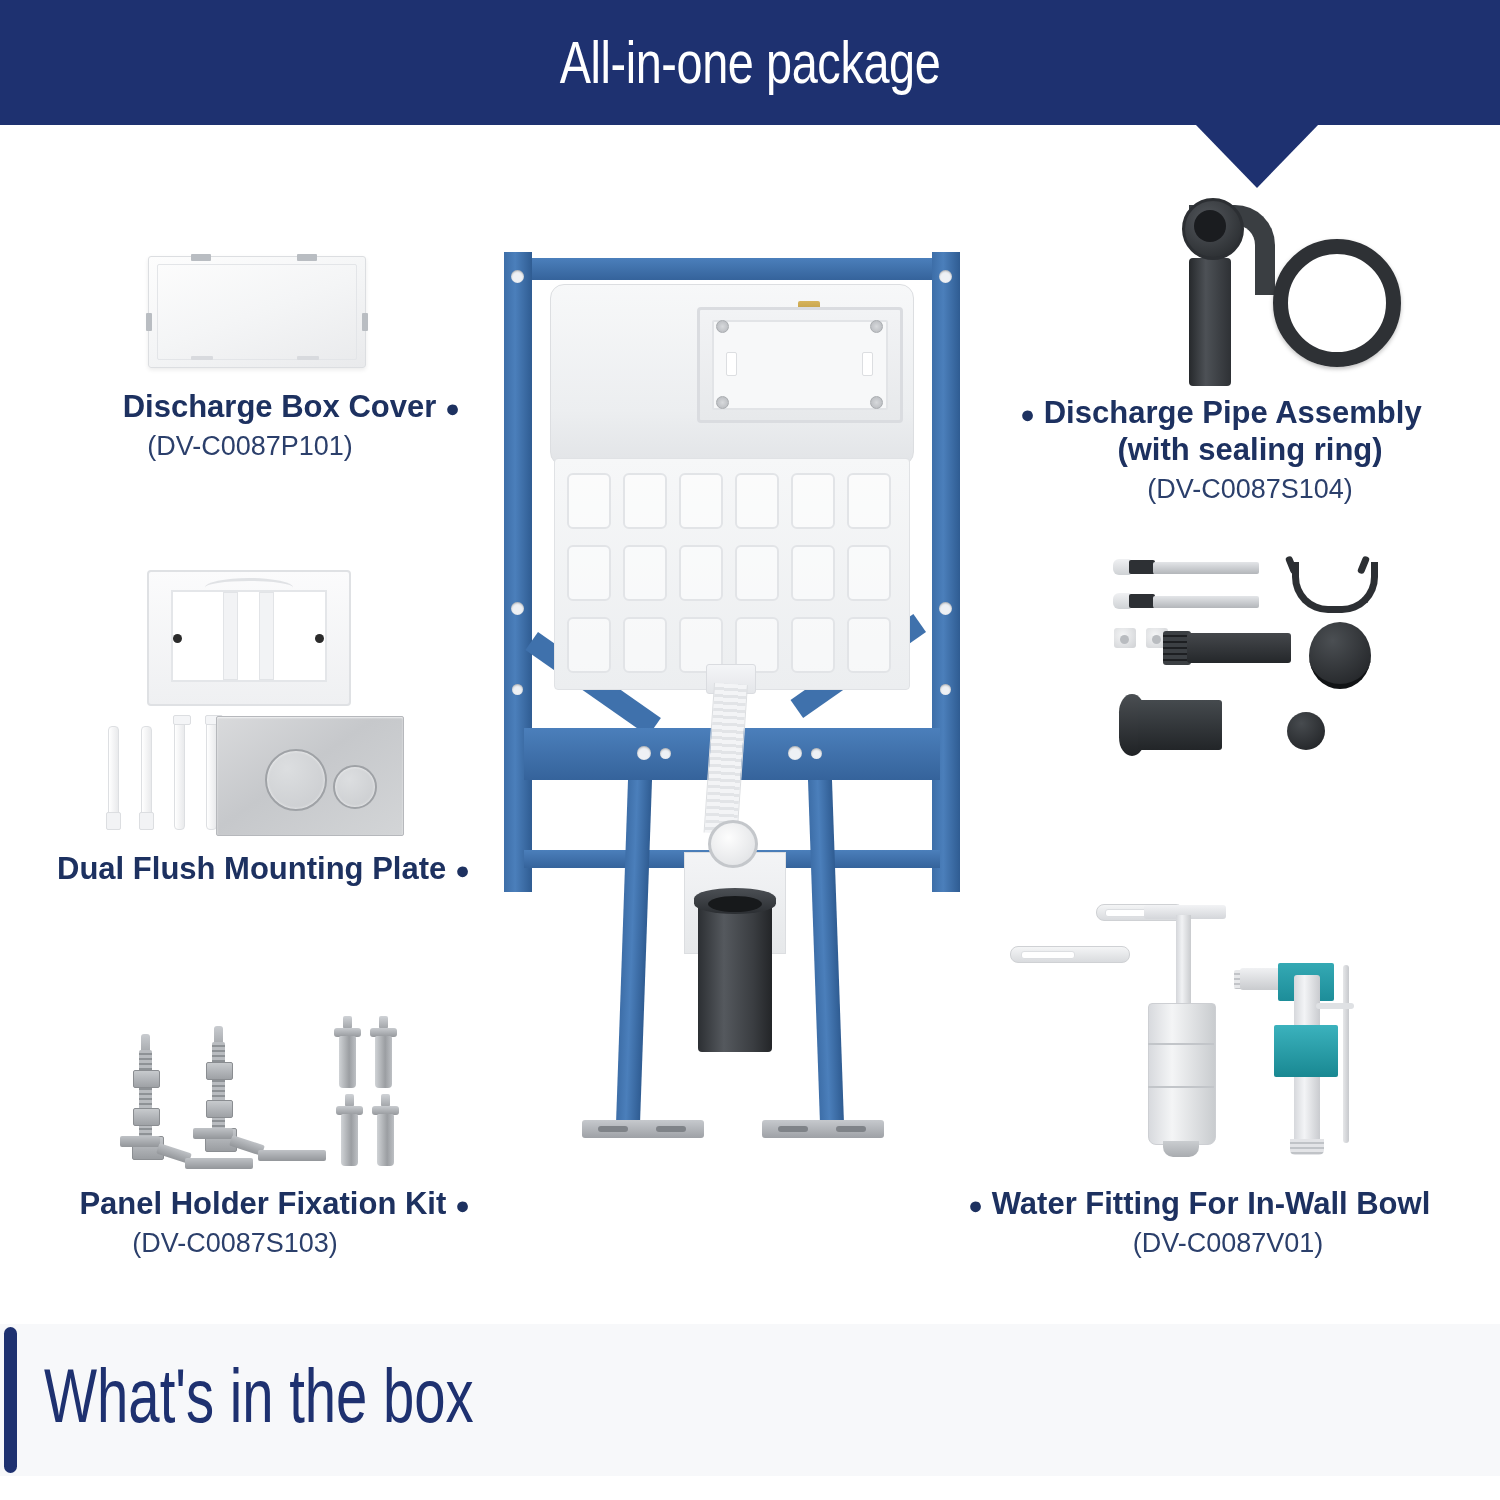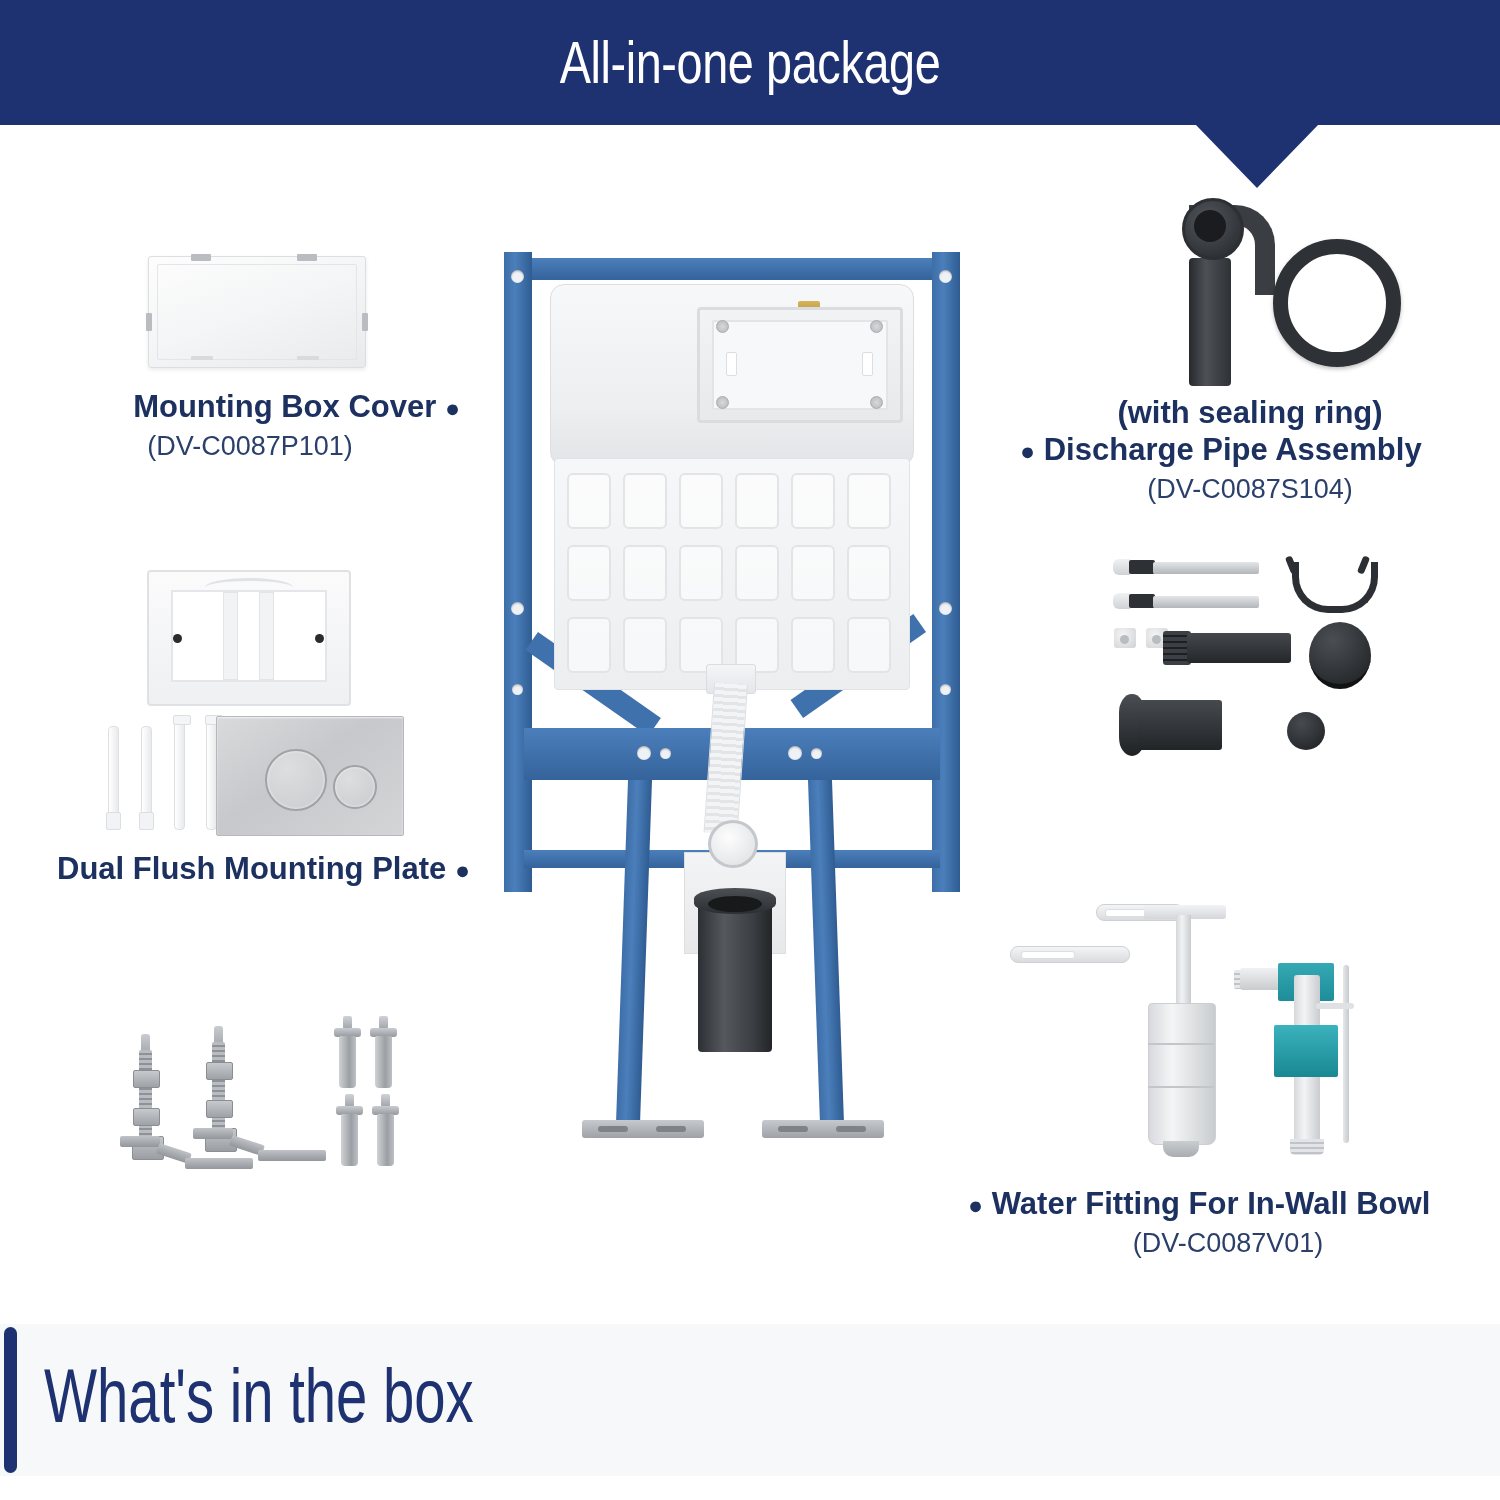--- a/index.html
+++ b/index.html
@@ -298,21 +298,21 @@
       <div class="cover-tab" style="left:42px;top:-3px;width:20px;height:7px;"></div>
       <div class="cover-tab" style="left:148px;top:-3px;width:20px;height:7px;"></div>
       <div class="cover-tab" style="left:-3px;top:56px;width:6px;height:18px;"></div>
       <div class="cover-tab" style="left:213px;top:56px;width:6px;height:18px;"></div>
       <div class="cover-tab" style="left:42px;top:99px;width:22px;height:4px;background:#d8dade;"></div>
       <div class="cover-tab" style="left:148px;top:99px;width:22px;height:4px;background:#d8dade;"></div>
     </div>
   </div>
 
   <div class="label left" style="left:40px;top:388px;width:420px;">
-    <div class="ln"><span>Mounting Box Cover</span> <span class="bullet">●</span></div>
+    <div class="ln"><span>Discharge Box Cover</span> <span class="bullet">●</span></div>
     <div class="sku">(DV-C0087P101)</div>
   </div>
 
   <div class="art">
 
     <div class="afr">
       <div class="afr-arc"></div>
       <div class="afr-win"></div>
       <div class="afr-rib" style="left:74px;"></div>
       <div class="afr-rib" style="left:110px;"></div>
@@ -374,20 +374,24 @@
       <div class="anchor-washer" style="left:336px;top:1106px;"></div>
       <div class="anchor-sleeve" style="left:341px;top:1114px;height:52px;"></div>
     </div>
     <div class="anchor">
       <div class="anchor-head" style="left:381px;top:1094px;"></div>
       <div class="anchor-washer" style="left:372px;top:1106px;"></div>
       <div class="anchor-sleeve" style="left:377px;top:1114px;height:52px;"></div>
     </div>
   </div>
 
+  <div class="label left" style="left:0px;top:1185px;width:470px;">
+    <div class="ln"><span>Panel Holder Fixation Kit</span> <span class="bullet">●</span></div>
+    <div class="sku">(DV-C0087S103)</div>
+  </div>
 
   <div class="frame-wrap">
 
     <div class="fr-bar" style="left:12px;top:6px;width:444px;height:22px;"></div>
 
     <div class="fr-post" style="left:6px;top:0px;width:28px;height:640px;"></div>
     <div class="fr-post" style="left:434px;top:0px;width:28px;height:640px;"></div>
     <div class="fr-hole" style="left:13px;top:18px;width:13px;height:13px;"></div>
     <div class="fr-hole" style="left:441px;top:18px;width:13px;height:13px;"></div>
     <div class="fr-hole" style="left:13px;top:350px;width:13px;height:13px;"></div>
@@ -462,22 +466,22 @@
 
   <div class="art">
     <div class="elbow-v"></div>
     <div class="elbow-curve"></div>
     <div class="elbow-mouth"></div>
     <div class="elbow-mouth-in"></div>
     <div class="seal-ring"></div>
   </div>
 
   <div class="label right" style="left:1020px;top:394px;width:460px;">
+    <div class="ln"><span class="bullet">●</span> <span>Discharge Pipe Assembly</span></div>
     <div class="ln" style="text-align:center;">(with sealing ring)</div>
-    <div class="ln"><span class="bullet">●</span> <span>Discharge Pipe Assembly</span></div>
     <div class="sku">(DV-C0087S104)</div>
   </div>
 
   <div class="art">
 
     <div class="tb-bolt-cap" style="left:1113px;top:559px;"></div>
     <div class="tb-bolt-blk" style="left:1129px;top:560px;"></div>
     <div class="tb-bolt" style="left:1153px;top:562px;width:106px;"></div>
 
     <div class="tb-bolt-cap" style="left:1113px;top:593px;"></div>

